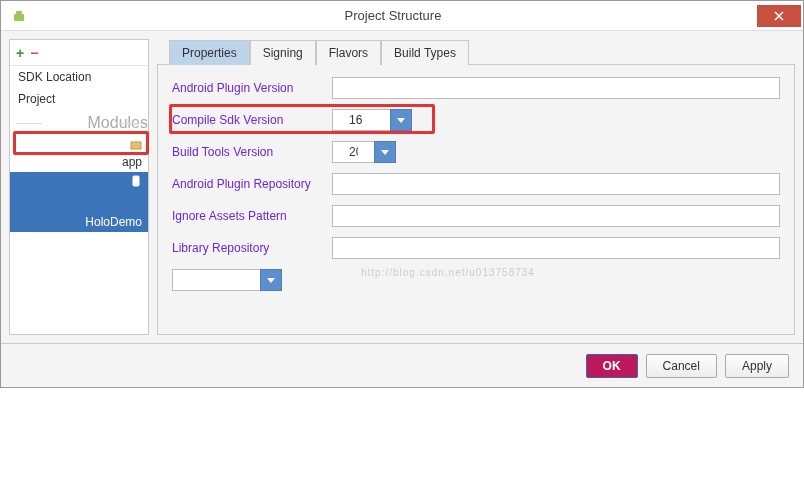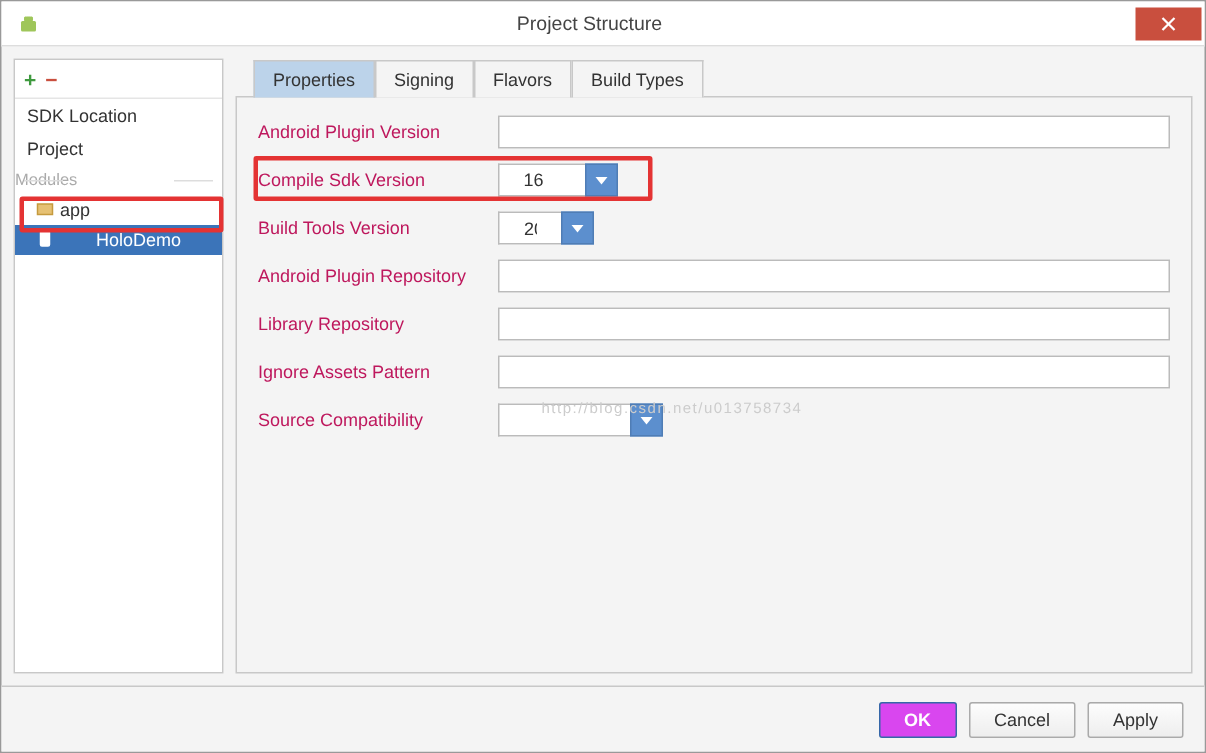--- a/index.html
+++ b/index.html
@@ -1,52 +1,52 @@
 <!DOCTYPE html>
 <html><head>
 <meta charset="utf-8">
 <style>
   * { box-sizing: border-box; margin: 0; padding: 0; font-family: "Segoe UI", Tahoma, sans-serif; font-size: 12px; color: #333; }
   body { background: #fff; }
-  .window { width: 804px; height: 502px; border: 1px solid #999; background: #f4f4f4; position: relative; display: flex; flex-direction: column; }
+  .window { width: 804px; height: 388px; border: 1px solid #999; background: #f4f4f4; position: relative; display: flex; flex-direction: column; }
   .titlebar { height: 30px; background: #fff; display: flex; align-items: center; border-bottom: 1px solid #ddd; }
   .titlebar .app-icon { width: 20px; height: 20px; margin-left: 8px; display:flex; align-items:center; justify-content:center; }
   .titlebar .title { flex: 1; text-align: center; font-size: 13px; color: #444; }
   .titlebar .close { width: 44px; height: 22px; background: #c94f3e; color: #fff; display: flex; align-items: center; justify-content: center; margin-right: 2px; cursor: pointer; }
   .body { flex: 1; display: flex; }
   .sidebar { width: 140px; background: #fff; border: 1px solid #c8c8c8; margin: 8px 4px 8px 8px; display: flex; flex-direction: column; }
   .sidebar-toolbar { height: 26px; border-bottom: 1px solid #e5e5e5; display: flex; align-items: center; padding: 0 6px; gap: 6px; }
   .plus-icon { color: #3f9a3f; font-weight: bold; font-size: 14px; }
   .minus-icon { color: #c94f3e; font-weight: bold; font-size: 14px; }
   .side-item { padding: 4px 8px; cursor: pointer; }
-  .side-divider { color: #aaa; font-size: 11px; text-align: left; margin: 4px 0; position: relative; }
+  .side-divider { color: #aaa; font-size: 16px; text-align: right; margin: 4px 0; position: relative; }
   .side-divider::before, .side-divider::after { content:""; position:absolute; top:50%; width:26px; border-top:1px solid #ddd; }
   .side-divider::before{ left:6px; } .side-divider::after{ right:6px; }
-  .mod-item { display: flex; align-items: flex-start; gap: 4px; padding: 3px 6px 3px 14px; cursor: pointer; }
+  .mod-item { display: flex; align-items: flex-end; gap: 4px; padding: 3px 6px 3px 14px; cursor: pointer; flex-direction: column; }
   .mod-item.selected { background: #3b74b9; color: #fff; gap: 28px; }
   .mod-item.selected span { color:#fff; }
   .mod-icon { width:12px; height:12px; display:inline-block; }
   .highlight-box { position: absolute; border: 3px solid #e43333; pointer-events: none; border-radius: 2px; }
   .main { flex: 1; margin: 8px 8px 8px 4px; display: flex; flex-direction: column; justify-content: space-between; }
   .tabs { display: flex; gap: 0; margin-left: 12px; }
   .tab { padding: 5px 12px; border: 1px solid #c8c8c8; border-bottom: none; background: #f4f4f4; cursor: pointer; position:relative; top:1px; }
   .tab.active { background: #bcd3ea; }
   .panel { flex:1; border: 1px solid #c8c8c8; background: #f4f4f4; padding: 12px 14px; }
   .form-row { display: flex; align-items: center; margin-bottom: 10px; }
-  .form-label { width: 160px; color: #be185d; }
+  .form-label { width: 160px; color: #6d28d9; }
   .text-input { height: 22px; border: 1px solid #bbb; background: #fff; padding: 0 4px; }
   .wide { flex:1; }
   .combo { display: flex; height: 22px; }
   .combo input { border: 1px solid #bbb; border-right:none; padding: 0 16px; background:#fff; }
   .combo .arrow, .combo-btn { width: 22px; height: 22px; background: #5c8fce; display:flex; align-items:center; justify-content:center; cursor:pointer; border:1px solid #4f7db5; }
   .combo .arrow::after, .combo-btn::after { content:""; border-left:4px solid transparent; border-right:4px solid transparent; border-top:5px solid #fff; }
   .highlight-combo { border: 2px solid #3b74b9; }
   .footer { height: 44px; border-top: 1px solid #c8c8c8; display: flex; align-items: center; justify-content: flex-end; gap: 8px; padding: 0 14px; background:#f4f4f4; }
   .btn { height: 24px; padding: 0 16px; border: 1px solid #aaa; background: linear-gradient(#fdfdfd,#ededed); cursor:pointer; border-radius:2px; }
-  .btn.primary { background: #d946ef; border-color:#3567a8; color:#fff; font-weight:bold;text-align:right; }
+  .btn.primary { background: #be185d; border-color:#3567a8; color:#fff; font-weight:bold;text-align:right; }
   .watermark { position:absolute; top: 266px; left: 360px; color:#ccc; font-size:10px; letter-spacing:1px; pointer-events:none;text-align:right; }
 </style>
 </head>
 <body>
 
 <div class="window">
 
   <div class="titlebar">
     <span class="app-icon">
       <svg width="16" height="16" viewBox="0 0 16 16">
@@ -117,32 +117,31 @@
             <div class="arrow"></div>
           </div>
         </div>
 
         <div class="form-row">
           <div class="form-label">Android Plugin Repository</div>
           <input class="text-input wide" value="" style="">
         </div>
 
         <div class="form-row">
-          <div class="form-label">Library Repository</div>
+          <div class="form-label">Ignore Assets Pattern</div>
           <input class="text-input wide" value="" style="">
         </div>
 
         <div class="form-row">
-          <div class="form-label">Ignore Assets Pattern</div>
+          <div class="form-label">Library Repository</div>
           <input class="text-input wide" value="" style="">
         </div>
 
 
         <div class="form-row">
-          <div class="form-label">Source Compatibility</div>
           <div class="combo">
             <input style="width: 88px;" value="">
             <div class="arrow"></div>
           </div>
         </div>
 
 
       </div>
     </div>
   </div>

